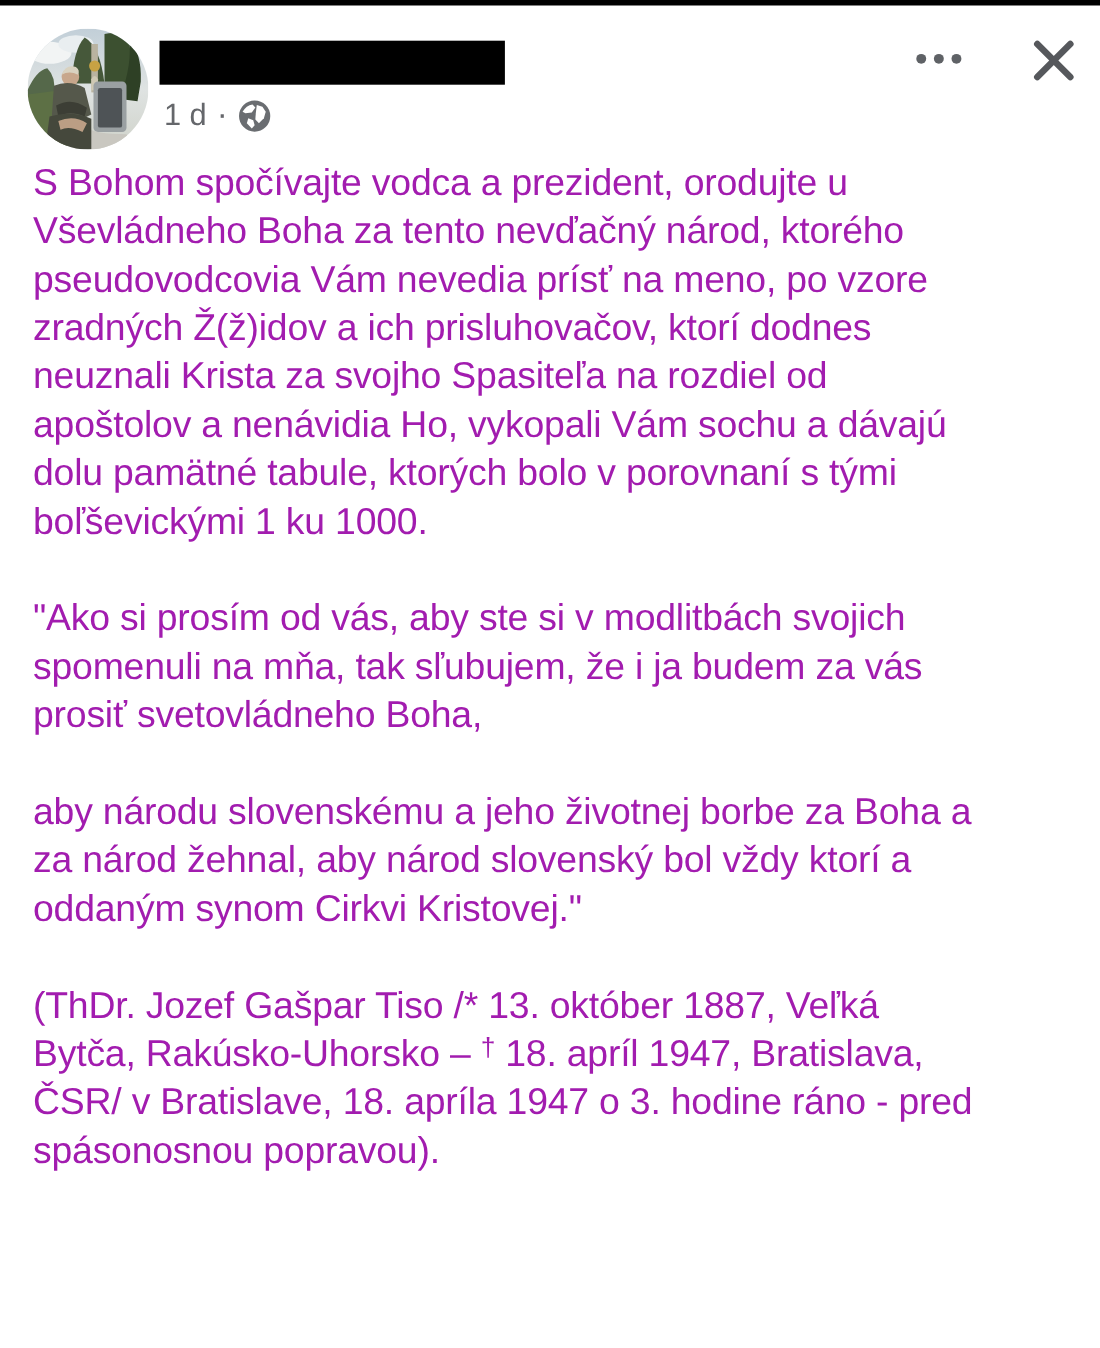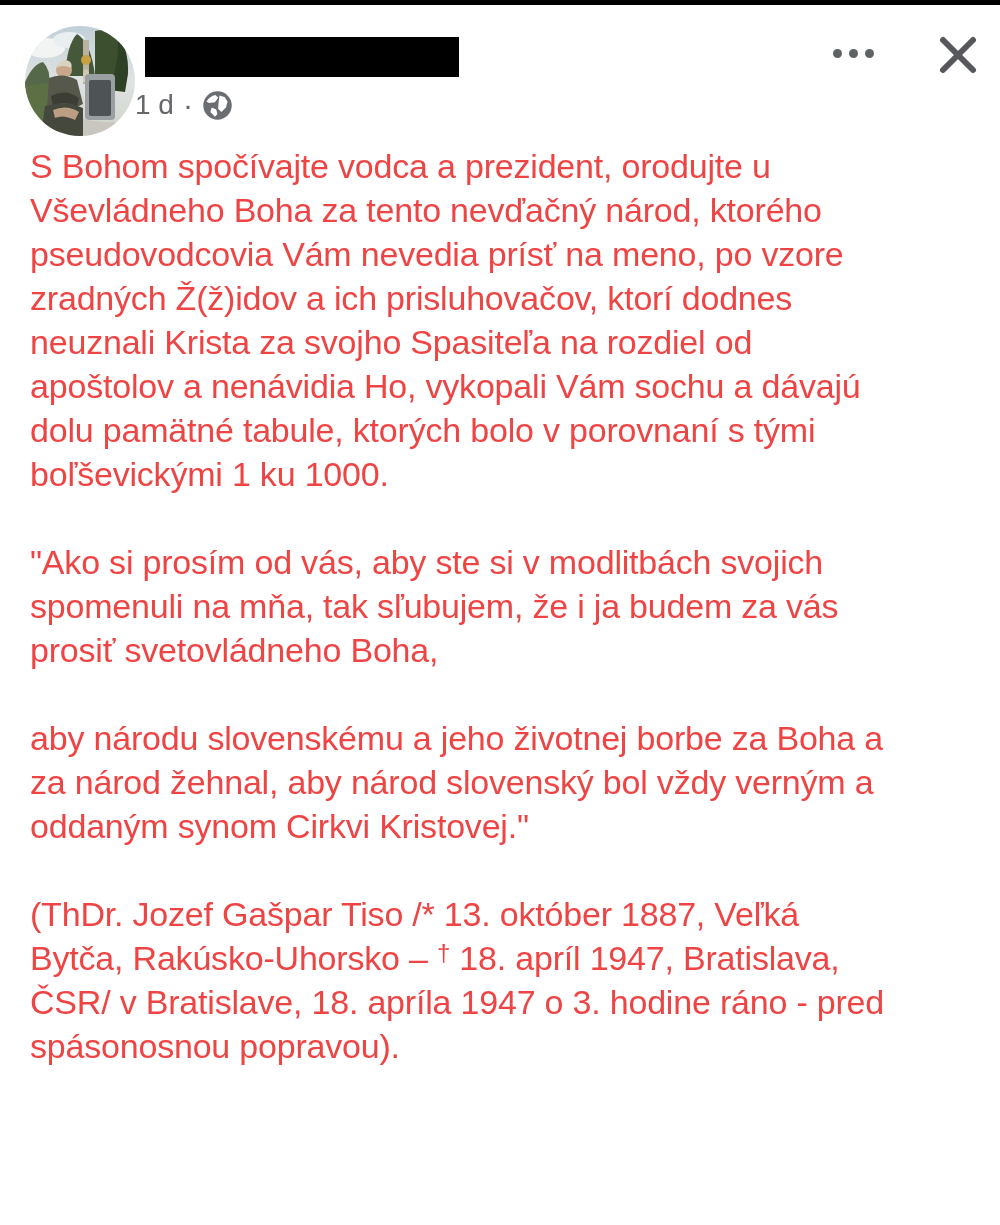--- a/index.html
+++ b/index.html
@@ -18,21 +18,21 @@
   .avatar {
     position: absolute; left: 25px; top: 26px;
     width: 110px; height: 110px; border-radius: 50%;
     overflow: hidden; cursor: pointer;
   }
   .name-redaction {
     position: absolute; left: 145px; top: 37px;
     width: 314px; height: 40px; background: #000000;
   }
   .meta-row {
-    position: absolute; left: 135px; top: 88px;
+    position: absolute; left: 149px; top: 88px;
     display: flex; align-items: center; gap: 9px;
     font-size: 28px; color: #65676B;
   }
   .meta-sep { font-size: 30px; line-height: 28px; }
   .globe { width: 31px; height: 31px; display: block; margin-top: 2px; }
   .more-btn {
     position: absolute; left: 822px; top: 36px;
     width: 62px; height: 34px;
     display: flex; align-items: center; justify-content: center; gap: 7px;
     cursor: pointer; background: transparent; border: none;
@@ -41,21 +41,21 @@
   .close-btn {
     position: absolute; left: 932px; top: 28px;
     width: 52px; height: 52px;
     display: flex; align-items: center; justify-content: center;
     cursor: pointer; background: transparent; border: none;
   }
   .post-body {
     position: absolute; left: 30px; top: 144px;
     width: 968px;
     font-size: 34px; line-height: 44px;
-    color: #ef4444;
+    color: #a21caf;
     letter-spacing: -0.2px;
   }
   .para { white-space: pre; margin: 0 0 44px 0; }
   .para:last-child { margin-bottom: 0; }
   .dagger {
     font-size: 24px;
     vertical-align: 9px;
     line-height: 0;
   }
 </style>
@@ -128,19 +128,19 @@
 pseudovodcovia Vám nevedia prísť na meno, po vzore
 zradných Ž(ž)idov a ich prisluhovačov, ktorí dodnes
 neuznali Krista za svojho Spasiteľa na rozdiel od
 apoštolov a nenávidia Ho, vykopali Vám sochu a dávajú
 dolu pamätné tabule, ktorých bolo v porovnaní s tými
 boľševickými 1 ku 1000.</div>
   <div class="para">"Ako si prosím od vás, aby ste si v modlitbách svojich
 spomenuli na mňa, tak sľubujem, že i ja budem za vás
 prosiť svetovládneho Boha,</div>
   <div class="para">aby národu slovenskému a jeho životnej borbe za Boha a
-za národ žehnal, aby národ slovenský bol vždy verným a
+za národ žehnal, aby národ slovenský bol vždy ktorí a
 oddaným synom Cirkvi Kristovej."</div>
   <div class="para"><span>(ThDr. Jozef Gašpar Tiso /* 13. október 1887, Veľká
 Bytča, Rakúsko-Uhorsko – </span><sup class="dagger">†</sup><span> 18. apríl 1947, Bratislava,
 ČSR/ v Bratislave, 18. apríla 1947 o 3. hodine ráno - pred
 spásonosnou popravou).</span></div>
 </div>
 
 </body></html>

